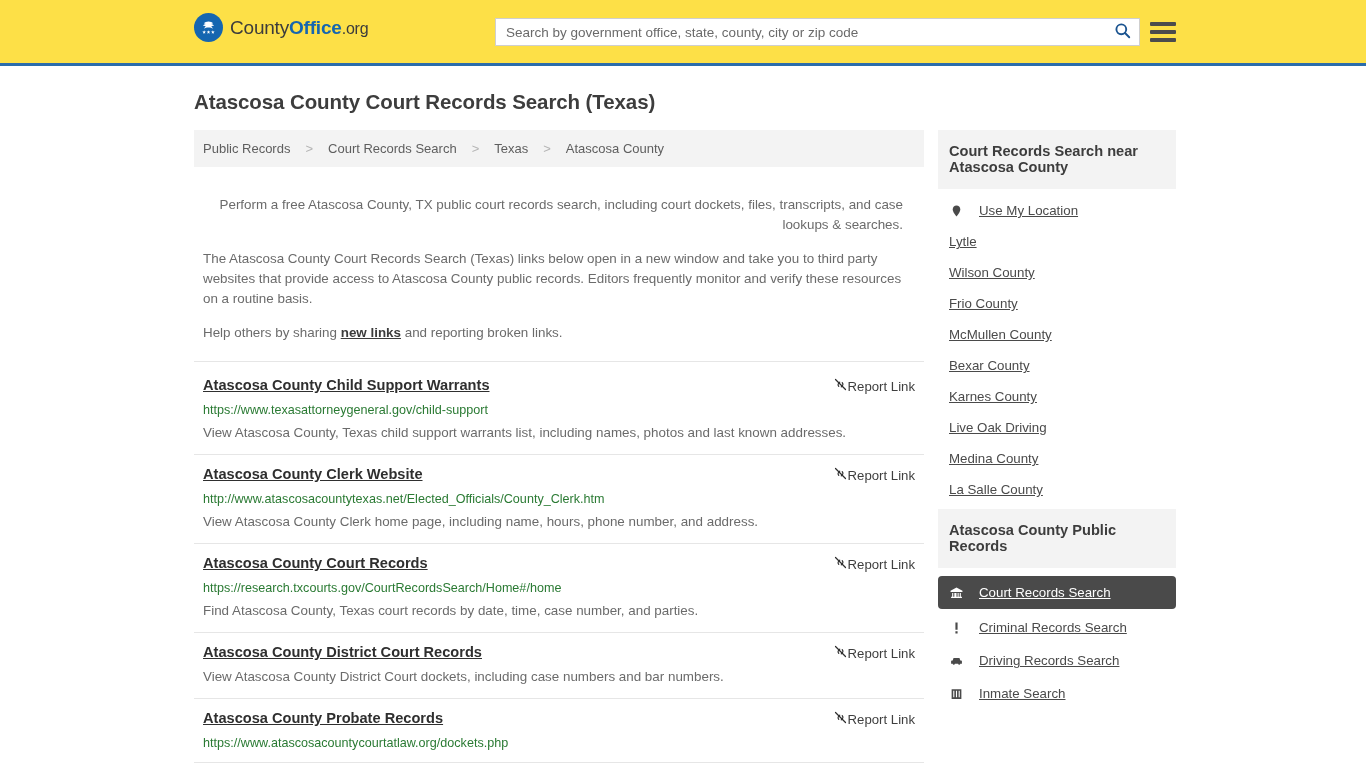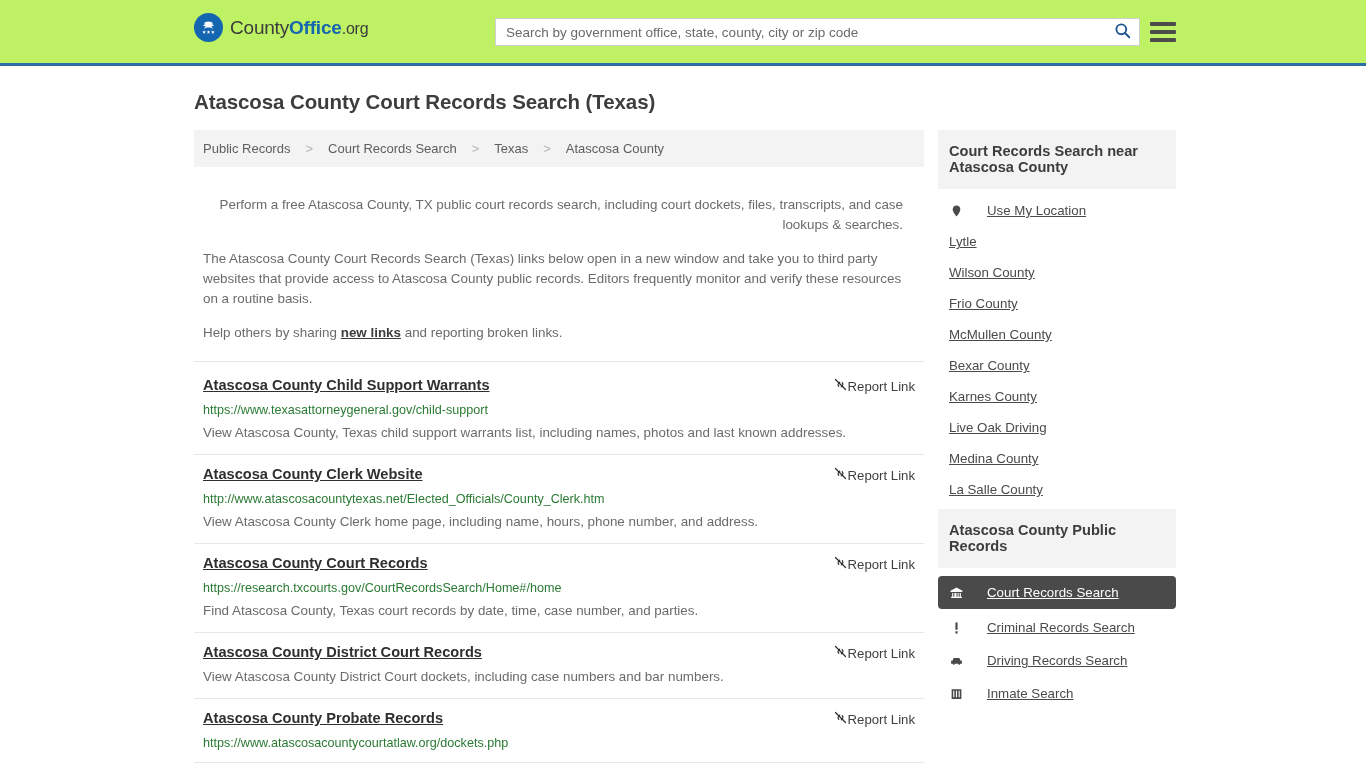--- a/index.html
+++ b/index.html
@@ -8,21 +8,21 @@
     height: 768px;
     overflow: hidden;
     background: #ffffff;
     font-family: "Liberation Sans", sans-serif;
     color: #333333;
   }
 
   
   .site-header {
     height: 66px;
-    background: #bef264;
+    background: #fde047;
     border-bottom: 3px solid #2b6cab;
     display: flex;
     align-items: center;
     padding: 0 0 8px 194px;
     position: relative;
   }
   .brand {
     display: flex;
     align-items: center;
     gap: 7px;
@@ -201,21 +201,21 @@
     padding: 13px 11px 14px 11px;
     font-size: 14.6px;
     font-weight: bold;
     color: #3d3d3d;
     line-height: 16px;
   }
   .side-list { padding: 6px 0 0 0; }
   .side-item {
     display: flex;
     align-items: center;
-    gap: 24px;
+    gap: 16px;
     padding: 8px 11px;
     font-size: 13.3px;
     cursor: pointer;
   }
   .side-item a, .side-item .lbl {
     color: #4a4a4a;
     text-decoration: underline;
     cursor: pointer;
   }
   .side-item.active {

